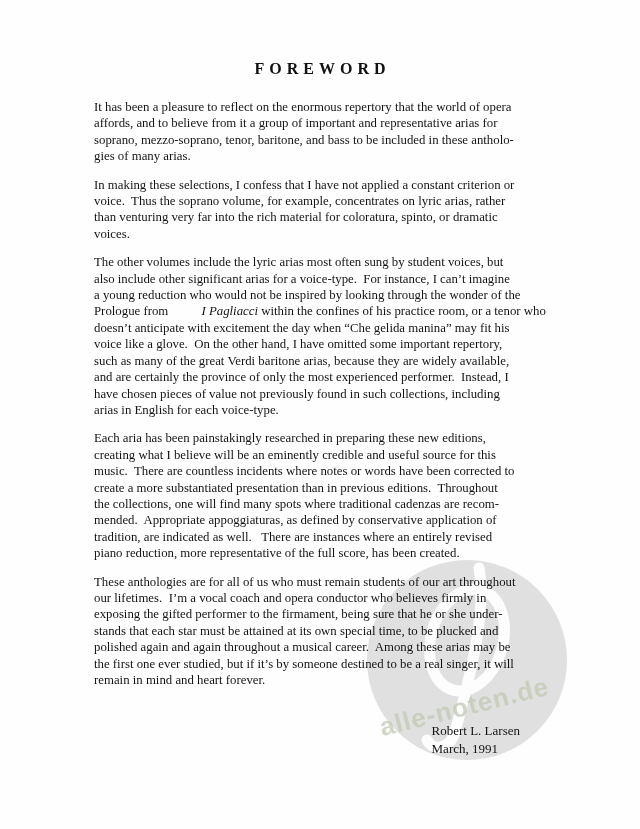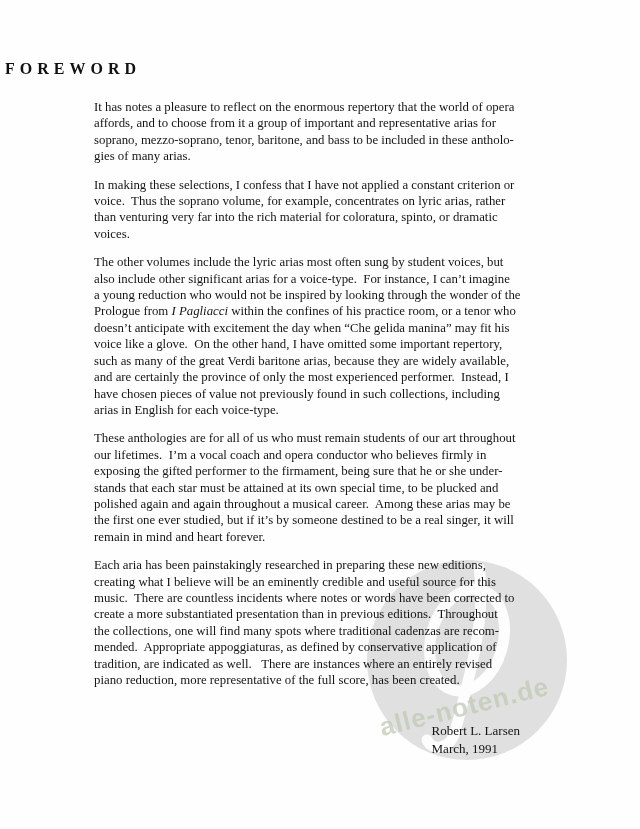--- a/index.html
+++ b/index.html
@@ -7,40 +7,40 @@
     position:relative;
     width:640px; height:829px;
     background:#fefefe;
     overflow:hidden;
     font-family:"Liberation Serif", serif;
     color:#141414;
   }
   .page-title {
     position:absolute;
     top:49px; left:0; right:0;
-    text-align:left;
+    text-align:center;
     font-size:16px;
     font-weight:bold;
     letter-spacing:5px;
     text-indent:5px;
     color:#111;
   }
   .body-text {
     position:absolute;
     left:94px; top:99px;
     width:470px;
     z-index:3;
   }
   .para {
     margin:0 0 12px 0;
     font-size:12.8px;
     line-height:16.4px;
   }
   .line { display:block; white-space:pre; }
-  .line em { font-style:italic; }
+  .line em { font-style:italic;margin-left:30px; }
   .signature {
     position:absolute;
     top:722px;
     right:120px;
     text-align:left;
     font-size:13px;
     line-height:18px;
     z-index:3;
     color:#141414;
   }
@@ -78,22 +78,22 @@
       </g>
     </svg>
   </div>
 
   <div class="wm-text" style="color: rgb(194, 202, 181);">alle-noten.de</div>
 
   <h1 class="page-title">FOREWORD</h1>
 
   <div class="body-text">
       <p class="para">
-        <span class="line"><span>It has notes a pleasure to reflect on the enormous repertory that the world of opera</span></span>
-        <span class="line"><span>affords, and to choose from it a group of important and representative arias for</span></span>
+        <span class="line"><span>It has been a pleasure to reflect on the enormous repertory that the world of opera</span></span>
+        <span class="line"><span>affords, and to believe from it a group of important and representative arias for</span></span>
         <span class="line"><span>soprano, mezzo-soprano, tenor, baritone, and bass to be included in these antholo-</span></span>
         <span class="line"><span>gies of many arias.</span></span>
       </p>
       <p class="para">
         <span class="line"><span>In making these selections, I confess that I have not applied a constant criterion or</span></span>
         <span class="line"><span>voice.  Thus the soprano volume, for example, concentrates on lyric arias, rather</span></span>
         <span class="line"><span>than venturing very far into the rich material for coloratura, spinto, or dramatic</span></span>
         <span class="line"><span>voices.</span></span>
       </p>
       <p class="para">
@@ -102,37 +102,37 @@
         <span class="line"><span>a young reduction who would not be inspired by looking through the wonder of the</span></span>
         <span class="line"><span>Prologue from </span><em>I Pagliacci</em><span> within the confines of his practice room, or a tenor who</span></span>
         <span class="line"><span>doesn’t anticipate with excitement the day when “Che gelida manina” may fit his</span></span>
         <span class="line"><span>voice like a glove.  On the other hand, I have omitted some important repertory,</span></span>
         <span class="line"><span>such as many of the great Verdi baritone arias, because they are widely available,</span></span>
         <span class="line"><span>and are certainly the province of only the most experienced performer.  Instead, I</span></span>
         <span class="line"><span>have chosen pieces of value not previously found in such collections, including</span></span>
         <span class="line"><span>arias in English for each voice-type.</span></span>
       </p>
       <p class="para">
-        <span class="line"><span>These anthologies are for all of us who must remain students of our art throughout</span></span>
-        <span class="line"><span>our lifetimes.  I’m a vocal coach and opera conductor who believes firmly in</span></span>
-        <span class="line"><span>exposing the gifted performer to the firmament, being sure that he or she under-</span></span>
-        <span class="line"><span>stands that each star must be attained at its own special time, to be plucked and</span></span>
-        <span class="line"><span>polished again and again throughout a musical career.  Among these arias may be</span></span>
-        <span class="line"><span>the first one ever studied, but if it’s by someone destined to be a real singer, it will</span></span>
-        <span class="line"><span>remain in mind and heart forever.</span></span>
-      </p>
-      <p class="para">
         <span class="line"><span>Each aria has been painstakingly researched in preparing these new editions,</span></span>
         <span class="line"><span>creating what I believe will be an eminently credible and useful source for this</span></span>
         <span class="line"><span>music.  There are countless incidents where notes or words have been corrected to</span></span>
         <span class="line"><span>create a more substantiated presentation than in previous editions.  Throughout</span></span>
         <span class="line"><span>the collections, one will find many spots where traditional cadenzas are recom-</span></span>
         <span class="line"><span>mended.  Appropriate appoggiaturas, as defined by conservative application of</span></span>
         <span class="line"><span>tradition, are indicated as well.   There are instances where an entirely revised</span></span>
         <span class="line"><span>piano reduction, more representative of the full score, has been created.</span></span>
+      </p>
+      <p class="para">
+        <span class="line"><span>These anthologies are for all of us who must remain students of our art throughout</span></span>
+        <span class="line"><span>our lifetimes.  I’m a vocal coach and opera conductor who believes firmly in</span></span>
+        <span class="line"><span>exposing the gifted performer to the firmament, being sure that he or she under-</span></span>
+        <span class="line"><span>stands that each star must be attained at its own special time, to be plucked and</span></span>
+        <span class="line"><span>polished again and again throughout a musical career.  Among these arias may be</span></span>
+        <span class="line"><span>the first one ever studied, but if it’s by someone destined to be a real singer, it will</span></span>
+        <span class="line"><span>remain in mind and heart forever.</span></span>
       </p>
     </div>
 
   <div class="signature">
     <span class="line">Robert L. Larsen</span>
     <span class="line">March, 1991</span>
   </div>
 
 </div>
 

